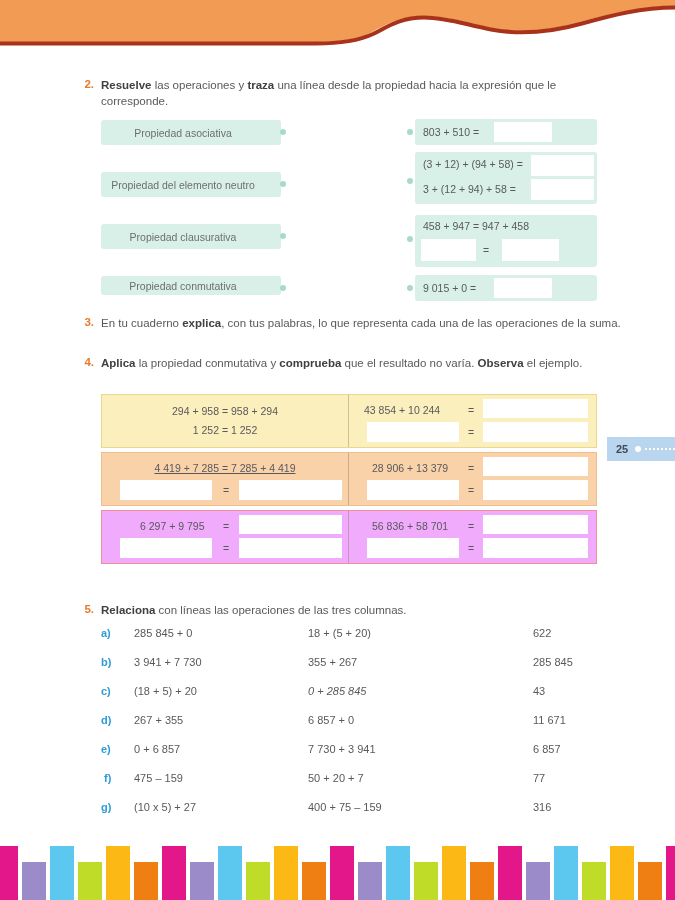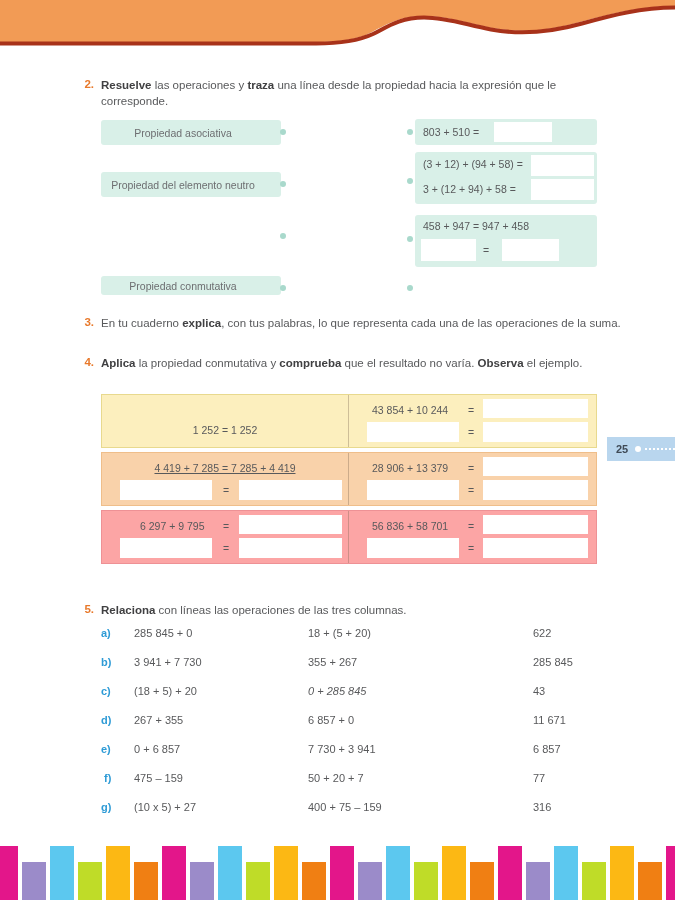--- a/index.html
+++ b/index.html
@@ -46,21 +46,21 @@
     white-space:nowrap;
   }
   .blank { position:absolute; background:#ffffff; }
 
   
   .tbl4 { position:absolute; left:101px; top:394px; width:496px; }
   .trow { position:relative; width:496px; height:54px; box-sizing:border-box;
           display:flex; margin-bottom:4px; }
   .trow.yellow { background:#FCEFBE; border:1px solid #E8D98E; }
   .trow.peach  { background:#F9D2AA; border:1px solid #EFBE8A; }
-  .trow.pink   { background:#fca5a5; border:1px solid #EE9195; }
+  .trow.pink   { background:#f0abfc; border:1px solid #EE9195; }
   .tcell { position:relative; width:50%; height:100%; box-sizing:border-box; }
   .tcell.left { border-right:1px solid rgba(120,100,80,.35); }
   .t-eq-txt {
     position:absolute; color:#58595B; font-size:10.5px; white-space:nowrap;
   }
   .t-blank { position:absolute; background:#ffffff; }
   .t-eqsign { position:absolute; color:#58595B; font-size:10.5px; }
 
   
   .item-letter {
@@ -114,20 +114,23 @@
   <div class="prop-box" style="left:101px; top:120px; width:180px; height:25px;">
     <span>Propiedad asociativa</span>
   </div>
   <div class="dot" style="left:280px; top:129px;"></div>
 
   <div class="prop-box" style="left:101px; top:172px; width:180px; height:25px;">
     <span>Propiedad del elemento neutro</span>
   </div>
   <div class="dot" style="left:280px; top:181px;"></div>
 
+  <div class="prop-box" style="left:101px; top:224px; width:180px; height:25px;">
+    <span>Propiedad clausurativa</span>
+  </div>
   <div class="dot" style="left:280px; top:233px;"></div>
 
   <div class="prop-box" style="left:101px; top:276px; width:180px; height:19px;">
     <span>Propiedad conmutativa</span>
   </div>
   <div class="dot" style="left:280px; top:285px;"></div>
 
   <div class="dot" style="left:407px; top:129px;"></div>
   <div class="expr-box" style="left:415px; top:119px; width:182px; height:26px;">
     <div class="expr-txt" style="left:8px; top:7px;">803 + 510 =</div>
@@ -144,39 +147,44 @@
 
   <div class="dot" style="left:407px; top:236px;"></div>
   <div class="expr-box" style="left:415px; top:215px; width:182px; height:52px;">
     <div class="expr-txt" style="left:8px; top:5px;">458 + 947 = 947 + 458</div>
     <div class="blank" style="left:6px; top:24px; width:55px; height:22px;"></div>
     <div class="expr-txt" style="left:68px; top:29px;">=</div>
     <div class="blank" style="left:87px; top:24px; width:57px; height:22px;"></div>
   </div>
 
   <div class="dot" style="left:407px; top:285px;"></div>
+  <div class="expr-box" style="left:415px; top:275px; width:182px; height:26px;">
+    <div class="expr-txt" style="left:8px; top:7px;">9 015 + 0 =</div>
+    <div class="blank" style="left:79px; top:3px; width:58px; height:20px;"></div>
+  </div>
 
   <div class="ex" style="left:72px; top:316px; width:540px;">
     <div class="ex-num">3.</div>
     <div class="ex-text">En tu cuaderno <b>explica</b>, con tus palabras, lo que representa cada una de las operaciones de la suma.</div>
   </div>
 
   <div class="ex" style="left:72px; top:356px; width:540px;">
     <div class="ex-num">4.</div>
     <div class="ex-text"><b>Aplica</b> la propiedad conmutativa y <b>comprueba</b> que el resultado no varía. <b>Observa</b> el ejemplo.</div>
   </div>
 
   <div class="tbl4">
 
     <div class="trow yellow">
       <div class="tcell left">
+        <div class="t-eq-txt" style="left:0; right:0; top:10px; text-align:center;">294 + 958 = 958 + 294</div>
         <div class="t-eq-txt" style="left:0; right:0; top:29px; text-align:center;">1 252 = 1 252</div>
       </div>
       <div class="tcell">
-        <div class="t-eq-txt" style="left:23px; top:9px;">43 854 + 10 244</div>
+        <div class="t-eq-txt" style="left:15px; top:9px;">43 854 + 10 244</div>
         <div class="t-eqsign" style="left:119px; top:9px;">=</div>
         <div class="t-blank" style="left:134px; top:4px; width:105px; height:19px;"></div>
         <div class="t-blank" style="left:18px; top:27px; width:92px; height:20px;"></div>
         <div class="t-eqsign" style="left:119px; top:31px;">=</div>
         <div class="t-blank" style="left:134px; top:27px; width:105px; height:20px;"></div>
       </div>
     </div>
 
     <div class="trow peach">
       <div class="tcell left">

